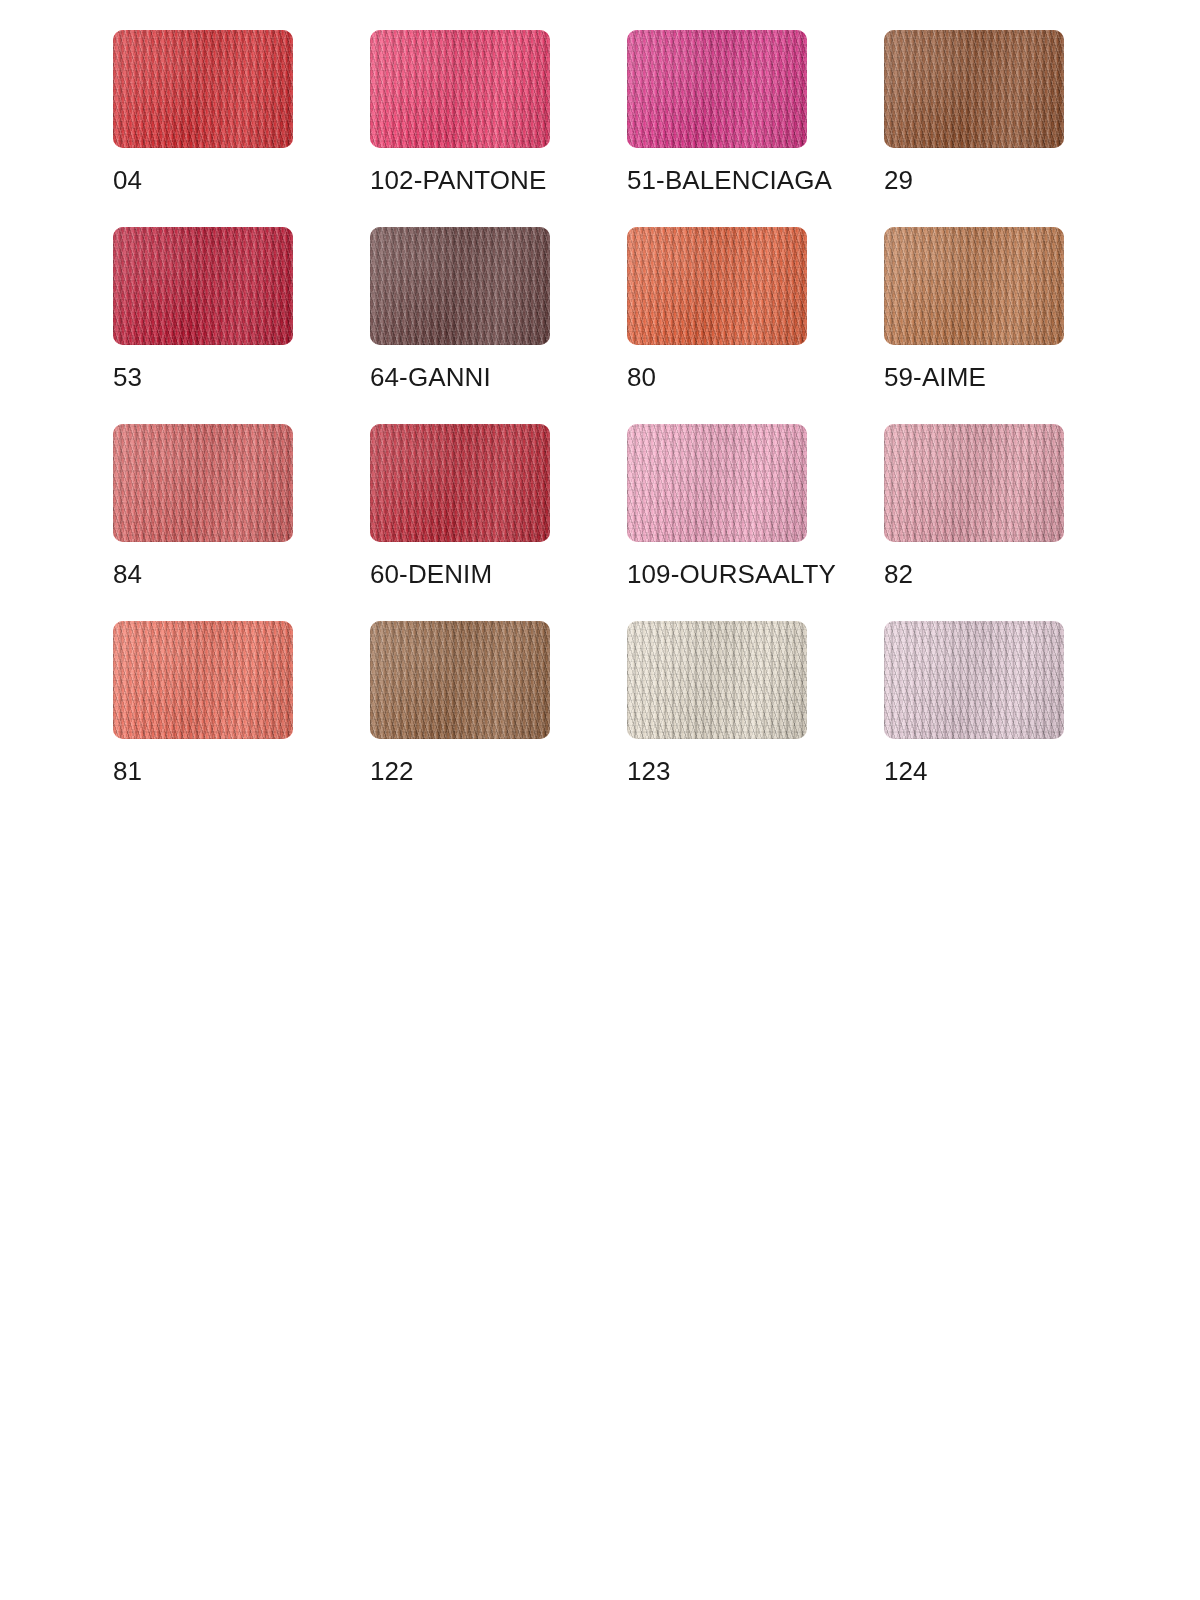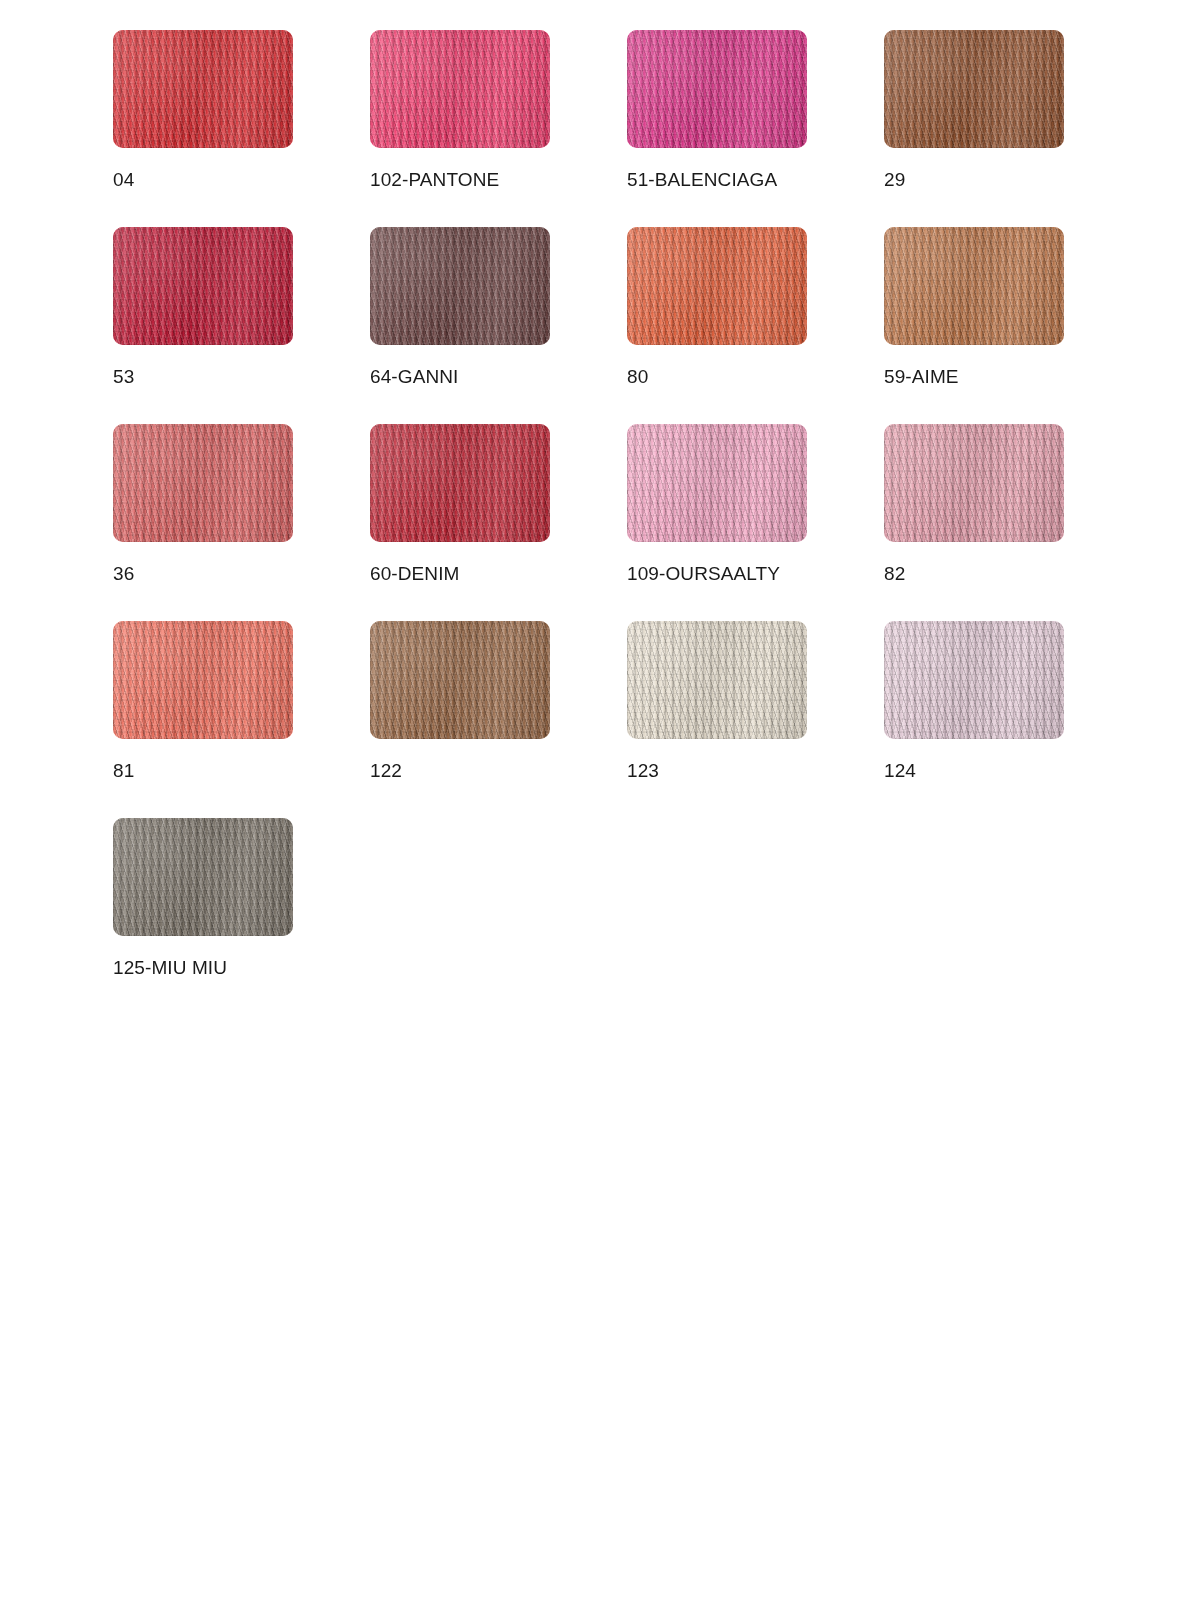--- a/index.html
+++ b/index.html
@@ -109,21 +109,21 @@
       radial-gradient(120% 150% at 30% 25%,
         rgba(255,255,255,0.10) 0%,
         rgba(255,255,255,0.00) 45%,
         rgba(0,0,0,0.06) 100%);
   }
 
   .swatch-label {
     position: absolute;
     left: 0;
     top: 138px;
-    font-size: 19px;
+    font-size: 26px;
     line-height: 24px;
     color: #1a1a1a;
     letter-spacing: 0.1px;
     white-space: nowrap;
   }
 </style>
 </head>
 <body>
 
 <div id="swatch-sheet">
@@ -181,21 +181,21 @@
         <div class="knit-tex"></div>
         <div class="knit-edge"></div>
       </div>
       <div class="swatch-label">59-AIME</div>
     </div>
     <div class="swatch-cell">
       <div class="swatch-chip" style="background-color: rgb(221, 98, 98);">
         <div class="knit-tex"></div>
         <div class="knit-edge"></div>
       </div>
-      <div class="swatch-label">36</div>
+      <div class="swatch-label">84</div>
     </div>
     <div class="swatch-cell">
       <div class="swatch-chip" style="background-color: rgb(195, 38, 54);">
         <div class="knit-tex"></div>
         <div class="knit-edge"></div>
       </div>
       <div class="swatch-label">60-DENIM</div>
     </div>
     <div class="swatch-cell">
       <div class="swatch-chip" style="background-color: rgb(247, 168, 198);">
@@ -232,20 +232,13 @@
       </div>
       <div class="swatch-label">123</div>
     </div>
     <div class="swatch-cell">
       <div class="swatch-chip" style="background-color: rgb(231, 206, 218);">
         <div class="knit-tex"></div>
         <div class="knit-edge"></div>
       </div>
       <div class="swatch-label">124</div>
     </div>
-    <div class="swatch-cell">
-      <div class="swatch-chip" style="background-color: rgb(125, 117, 106);">
-        <div class="knit-tex"></div>
-        <div class="knit-edge"></div>
-      </div>
-      <div class="swatch-label">125-MIU MIU</div>
-    </div>
   </div>
 
 </body></html>

